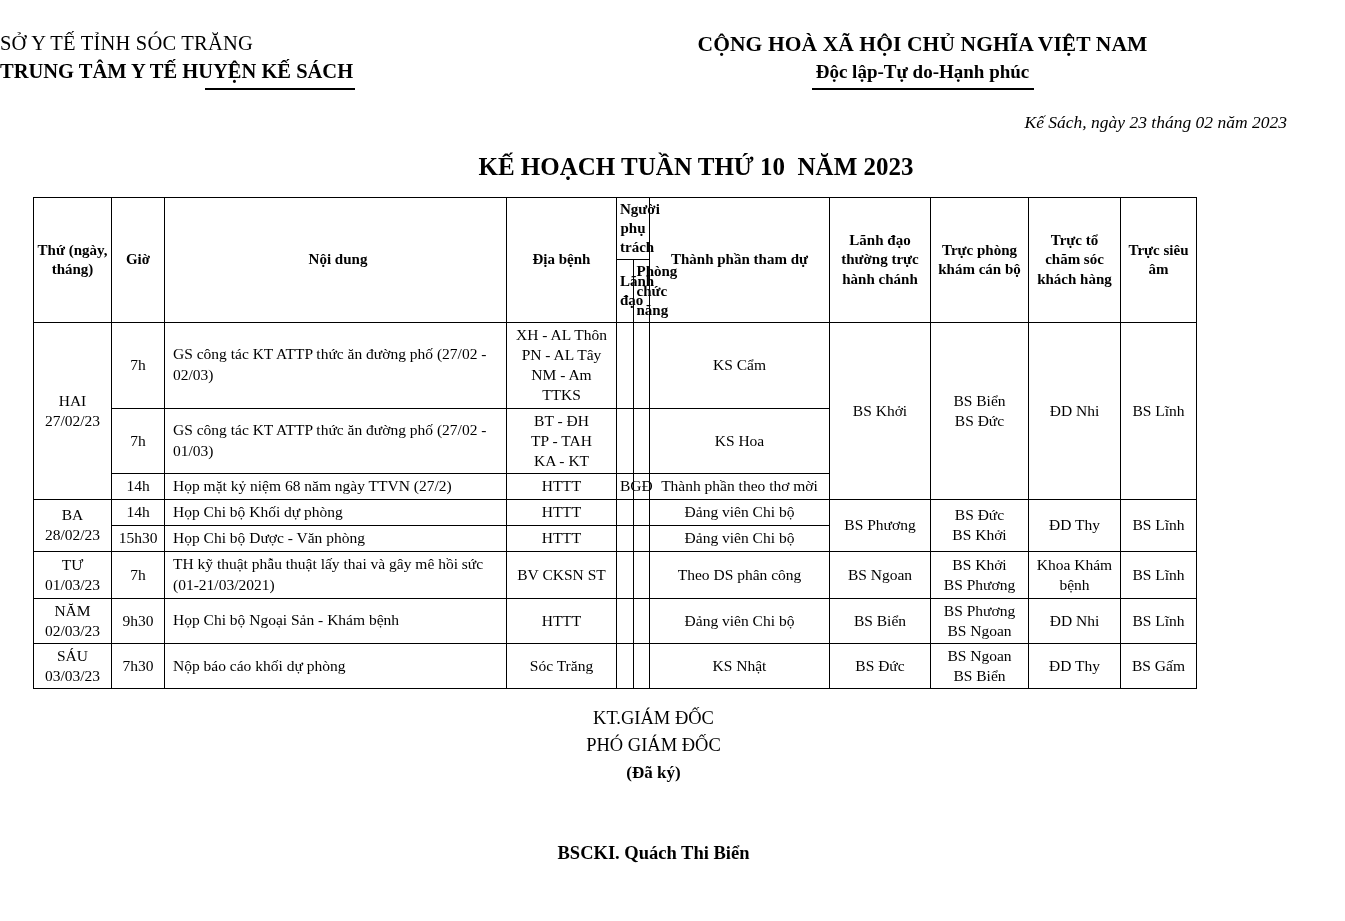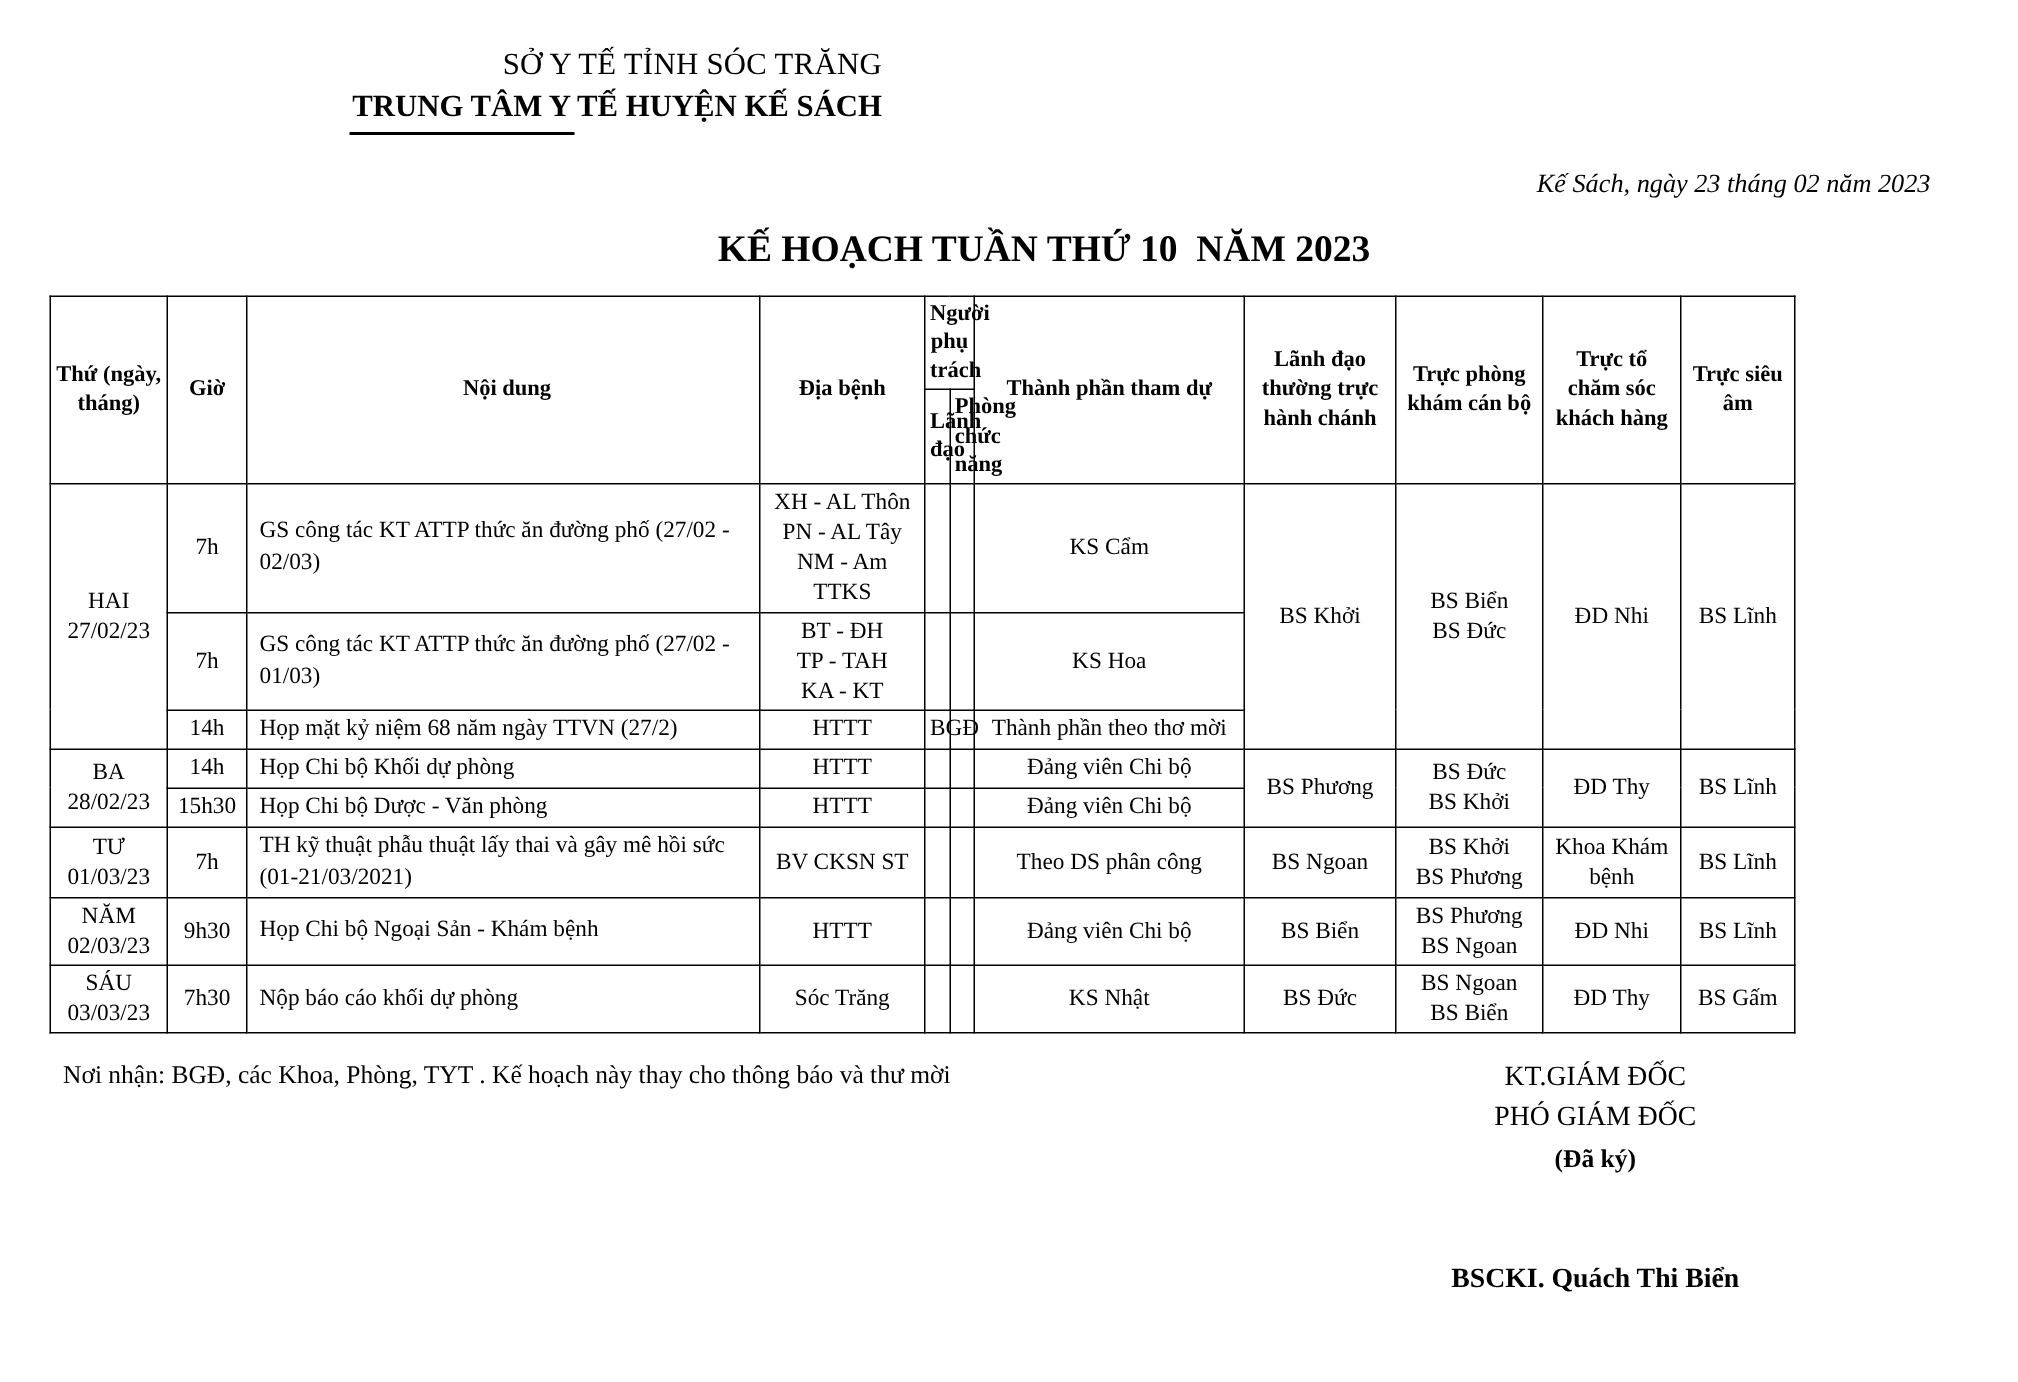--- a/index.html
+++ b/index.html
@@ -19,23 +19,22 @@
 
   
   .doc-header {
     display: flex;
     width: 100%;
     padding-top: 30px;
     box-sizing: border-box;
   }
   .hdr-left {
     width: 560px;
-    text-align: right;
-    box-sizing: border-box;
-    margin-left: 28px;
+    text-align: left;
+    box-sizing: border-box;
   }
   .hdr-right {
     flex: 1;
     text-align: center;
     padding-right: 60px;
     box-sizing: border-box;
   }
   .org-line1 {
     font-size: 20.5px;
     font-weight: normal;
@@ -170,20 +169,27 @@
 </style>
 </head>
 <body>
 
 <div class="doc-header">
   <div class="hdr-left">
     <div class="org-line1">SỞ Y TẾ TỈNH SÓC TRĂNG</div>
     <div>
       <div class="org-line2">TRUNG TÂM Y TẾ HUYỆN KẾ SÁCH</div>
       <div class="org-rule"></div>
+    </div>
+  </div>
+  <div class="hdr-right">
+    <div class="nation-line1">CỘNG HOÀ XÃ HỘI CHỦ NGHĨA VIỆT NAM</div>
+    <div>
+      <div class="nation-line2">Độc lập-Tự do-Hạnh phúc</div>
+      <div class="nation-rule"></div>
     </div>
   </div>
 </div>
 
 <div class="place-date">Kế Sách, ngày 23 tháng 02 năm 2023</div>
 
 <div class="doc-title">KẾ HOẠCH TUẦN THỨ 10  NĂM 2023</div>
 
 <div class="table-wrap">
   <table class="plan">
@@ -332,20 +338,19 @@
             <span>BS Biển</span>
           </td>
           <td class="c-cust" rowspan="1">ĐD Thy</td>
           <td class="c-ultra" rowspan="1">BS Gấm</td>
         </tr>
       </tbody>
   </table>
 </div>
 
 <div class="doc-footer">
-  <div class="recipients">Nơi nhận: BGĐ, các Khoa, Phòng, TYT . Kế hoạch này thay cho thông báo và thư mời</div>
   <div class="signature">
     <div class="sig-line">KT.GIÁM ĐỐC</div>
     <div class="sig-line">PHÓ GIÁM ĐỐC</div>
     <div class="sig-signed">(Đã ký)</div>
     <div class="sig-name">BSCKI. Quách Thi Biển</div>
   </div>
 </div>
 
 </body></html>

